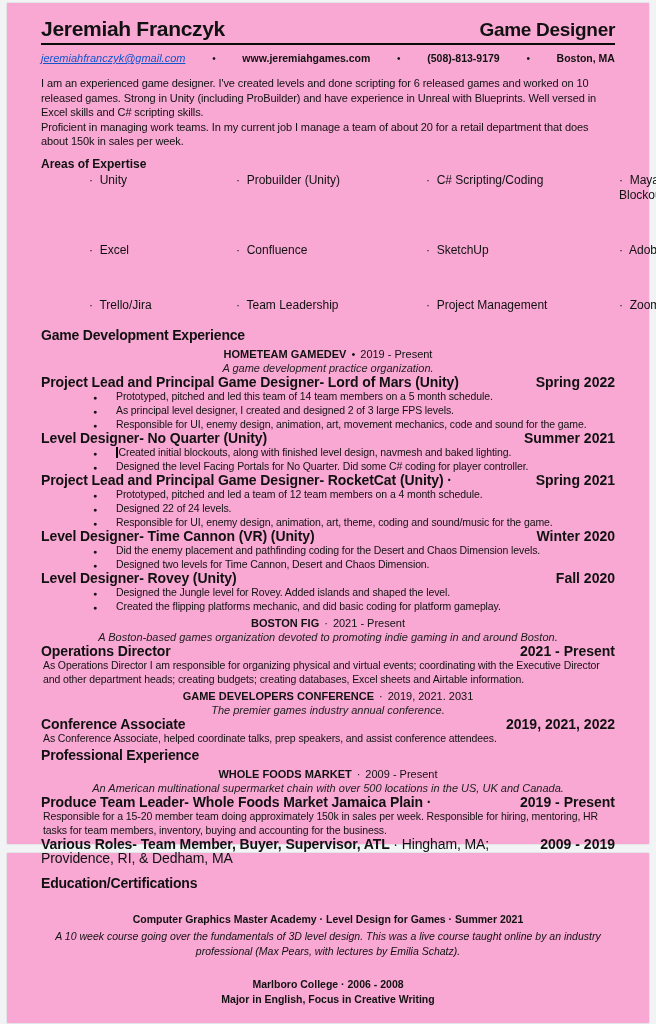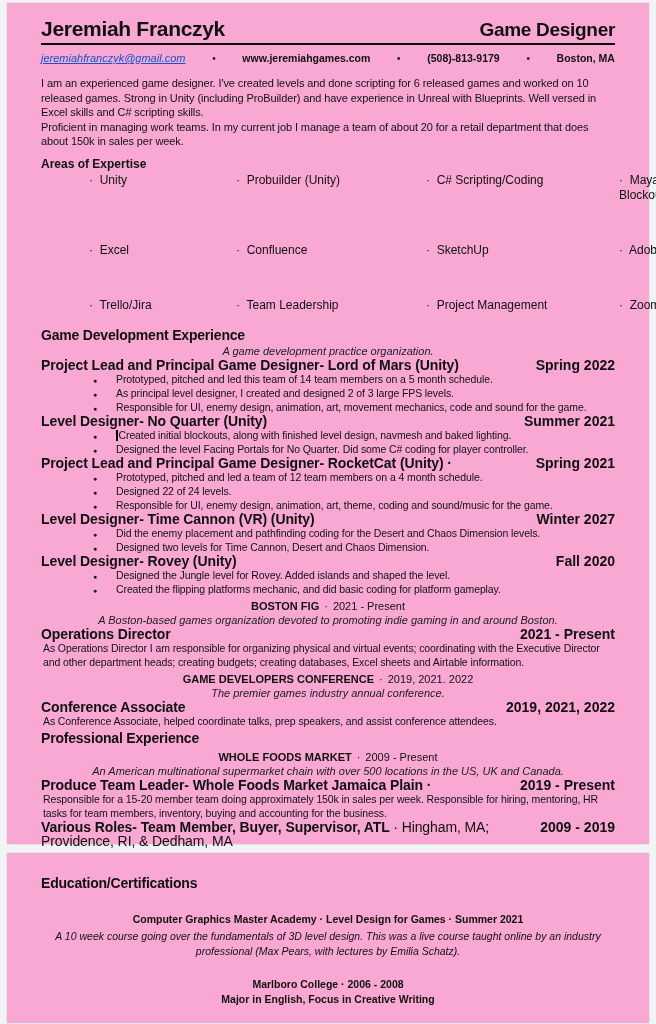--- a/index.html
+++ b/index.html
@@ -120,20 +120,23 @@
     <span class="expertise-item">Confluence</span>
     <span class="expertise-item">SketchUp</span>
     <span class="expertise-item">Adobe Photoshop</span>
     <span class="expertise-item">Trello/Jira</span>
     <span class="expertise-item">Team Leadership</span>
     <span class="expertise-item">Project Management</span>
     <span class="expertise-item">Zoom/Slack/Discord</span>
   </div>
 
   <div class="section-heading mt-lg">Game Development Experience</div>
+  <div class="org-line">
+    <span class="org-name">HOMETEAM GAMEDEV</span><span class="org-sep">•</span><span>2019 - Present</span>
+  </div>
   <div class="tagline">A game development practice organization.</div>
 
   <div class="role-row">
     <span class="role-title">Project Lead and Principal Game Designer- Lord of Mars (Unity)</span>
     <span class="role-date">Spring 2022</span>
   </div>
   <ul class="bullets">
     <li><span>Prototyped, pitched and led this team of 14 team members on a 5 month schedule.</span></li>
     <li><span>As principal level designer, I created and designed 2 of 3 large FPS levels.</span></li>
     <li><span>Responsible for UI, enemy design, animation, art, movement mechanics, code and sound for the game.</span></li>
@@ -153,21 +156,21 @@
     <span class="role-date">Spring 2021</span>
   </div>
   <ul class="bullets">
     <li><span>Prototyped, pitched and led a team of 12 team members on a 4 month schedule.</span></li>
     <li><span>Designed 22 of 24 levels.</span></li>
     <li><span>Responsible for UI, enemy design, animation, art, theme, coding and sound/music for the game.</span></li>
   </ul>
 
   <div class="role-row">
     <span class="role-title">Level Designer- Time Cannon (VR) (Unity)</span>
-    <span class="role-date">Winter 2027</span>
+    <span class="role-date">Winter 2020</span>
   </div>
   <ul class="bullets">
     <li><span>Did the enemy placement and pathfinding coding for the Desert and Chaos Dimension levels.</span></li>
     <li><span>Designed two levels for Time Cannon, Desert and Chaos Dimension.</span></li>
   </ul>
 
   <div class="role-row">
     <span class="role-title">Level Designer- Rovey (Unity)</span>
     <span class="role-date">Fall 2020</span>
   </div>
@@ -181,21 +184,21 @@
     <span class="org-name">BOSTON FIG</span><span class="org-sep">·</span><span>2021 - Present</span>
   </div>
   <div class="tagline">A Boston-based games organization devoted to promoting indie gaming in and around Boston.</div>
   <div class="role-row">
     <span class="role-title">Operations Director</span>
     <span class="role-date">2021 - Present</span>
   </div>
   <div class="role-text">As Operations Director I am responsible for organizing physical and virtual events; coordinating with the Executive Director and other department heads; creating budgets; creating databases, Excel sheets and Airtable information.</div>
 
   <div class="org-line">
-    <span class="org-name">GAME DEVELOPERS CONFERENCE</span><span class="org-sep">·</span><span>2019, 2021. 2022</span>
+    <span class="org-name">GAME DEVELOPERS CONFERENCE</span><span class="org-sep">·</span><span>2019, 2021. 2031</span>
   </div>
   <div class="tagline">The premier games industry annual conference.</div>
   <div class="role-row">
     <span class="role-title">Conference Associate</span>
     <span class="role-date">2019, 2021, 2022</span>
   </div>
   <div class="role-text">As Conference Associate, helped coordinate talks, prep speakers, and assist conference attendees.</div>
 
   <div class="section-heading mt-sm">Professional Experience</div>
   <div class="org-line">

